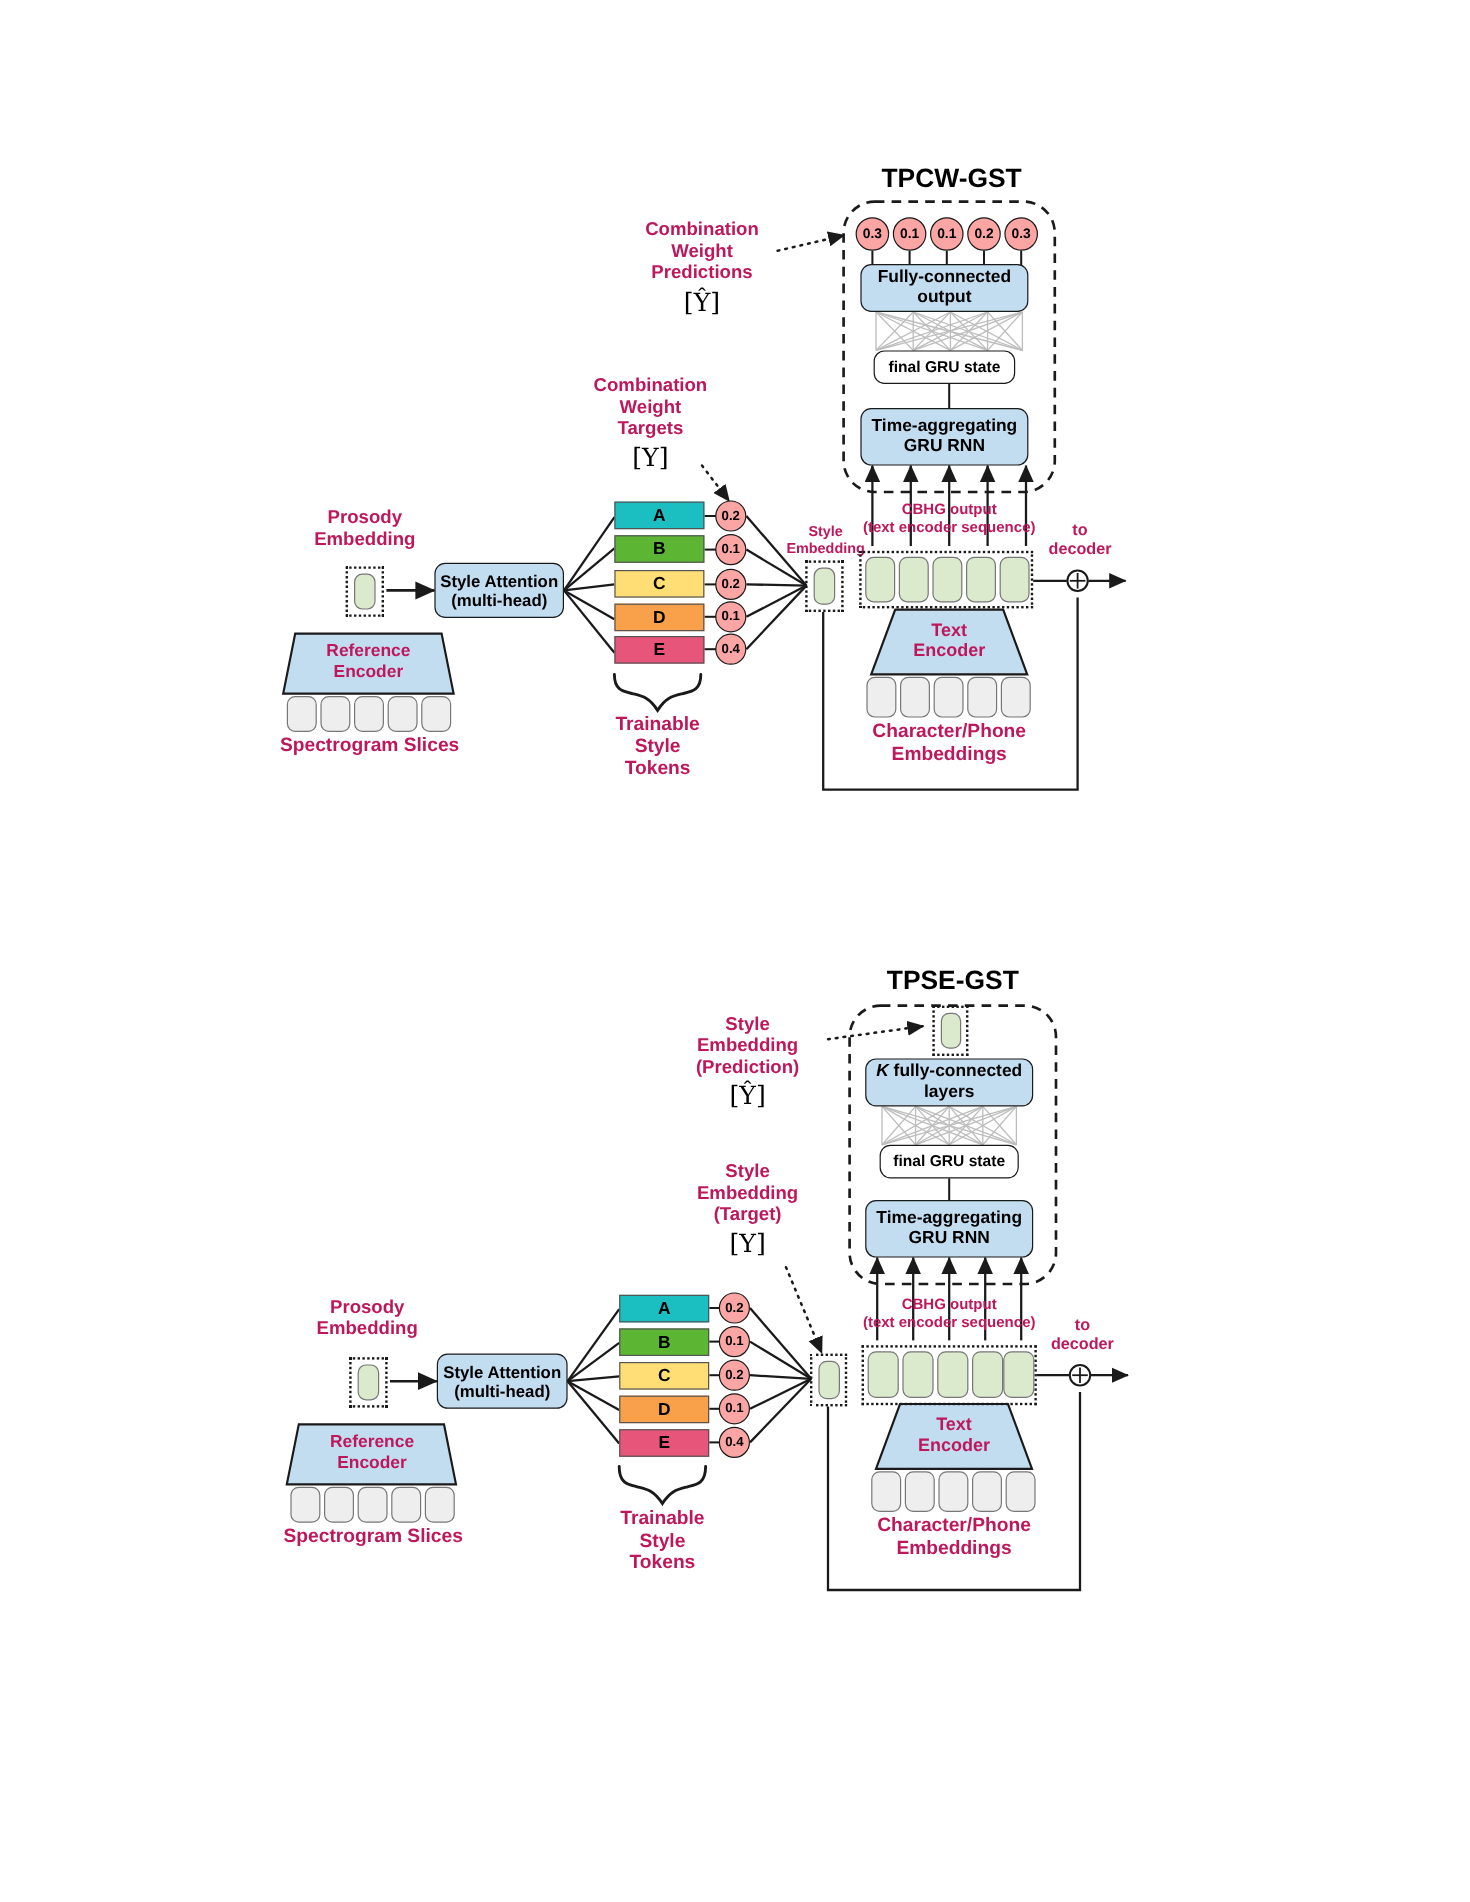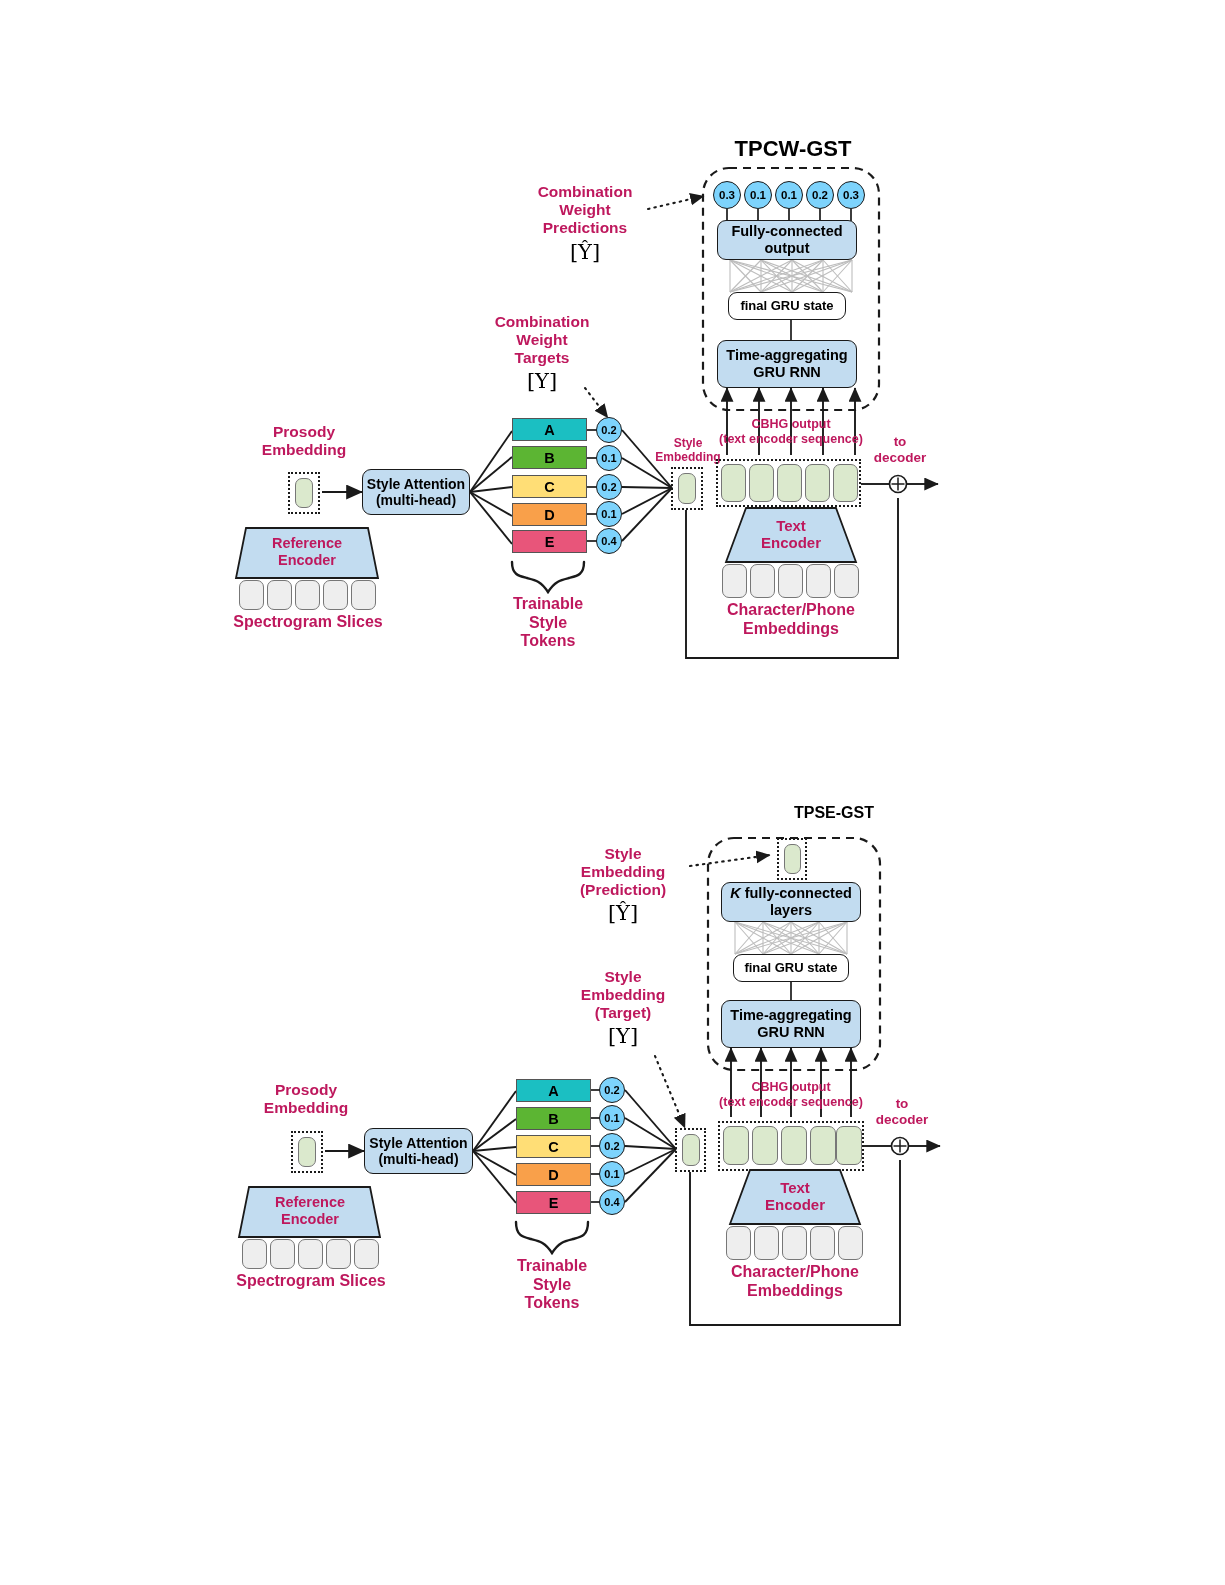--- a/index.html
+++ b/index.html
@@ -14,21 +14,21 @@
         display:flex;align-items:center;justify-content:center;text-align:center;
         font-weight:bold;color:#000;line-height:1.16;}
   .rbox.blue{background:#c2dcf0;}
   .rbox.white{background:#ffffff;}
   
   .token{position:absolute;box-sizing:border-box;border:1.4px solid #555;
          display:flex;align-items:center;justify-content:center;
          font-weight:bold;color:#000;}
   
   .wcirc{position:absolute;box-sizing:border-box;border:1.5px solid #1a1a1a;border-radius:50%;
-         background:#7dd3fc;display:flex;align-items:center;justify-content:center;
+         background:#fca5a5;display:flex;align-items:center;justify-content:center;
          font-weight:bold;color:#000;}
   
   .embcell{position:absolute;box-sizing:border-box;border:1.5px solid #777;border-radius:7px;background:#dbe9cd;}
   .greycell{position:absolute;box-sizing:border-box;border:1.5px solid #777;border-radius:7px;background:#eeeeee;}
   .dotbox{position:absolute;box-sizing:border-box;border:2px dotted #1a1a1a;background:transparent;}
   .title{position:absolute;font-weight:bold;color:#000;text-align:center;}
 </style>
 </head>
 <body>
 
@@ -298,21 +298,21 @@
   <div class="greycell" style="left:778px;top:564px;width:25px;height:34px;"></div>
   <div class="greycell" style="left:806px;top:564px;width:25px;height:34px;"></div>
   <div class="greycell" style="left:834px;top:564px;width:25px;height:34px;"></div>
 
   <div class="lbl" style="left:700px;top:601px;width:182px;font-size:16px;white-space:pre-line;">Character/Phone
 Embeddings</div>
 
   <div class="lbl lbl-ital" style="left:865px;top:434px;width:70px;font-size:13.5px;white-space:pre-line;">to
 decoder</div>
 
-  <div class="title" style="left:714px;top:804px;width:160px;font-size:16px;text-align:right;">TPSE-GST</div>
+  <div class="title" style="left:714px;top:804px;width:160px;font-size:22px;">TPSE-GST</div>
 
   <div class="lbl" style="left:548px;top:845px;width:150px;font-size:15.5px;white-space:pre-line;">Style
 Embedding
 (Prediction)</div>
   <div class="mathb" style="left:548px;top:901px;width:150px;font-size:21px;">[Ŷ]</div>
 
   <div class="lbl" style="left:548px;top:968px;width:150px;font-size:15.5px;white-space:pre-line;">Style
 Embedding
 (Target)</div>
   <div class="mathb" style="left:548px;top:1024px;width:150px;font-size:21px;">[Y]</div>

